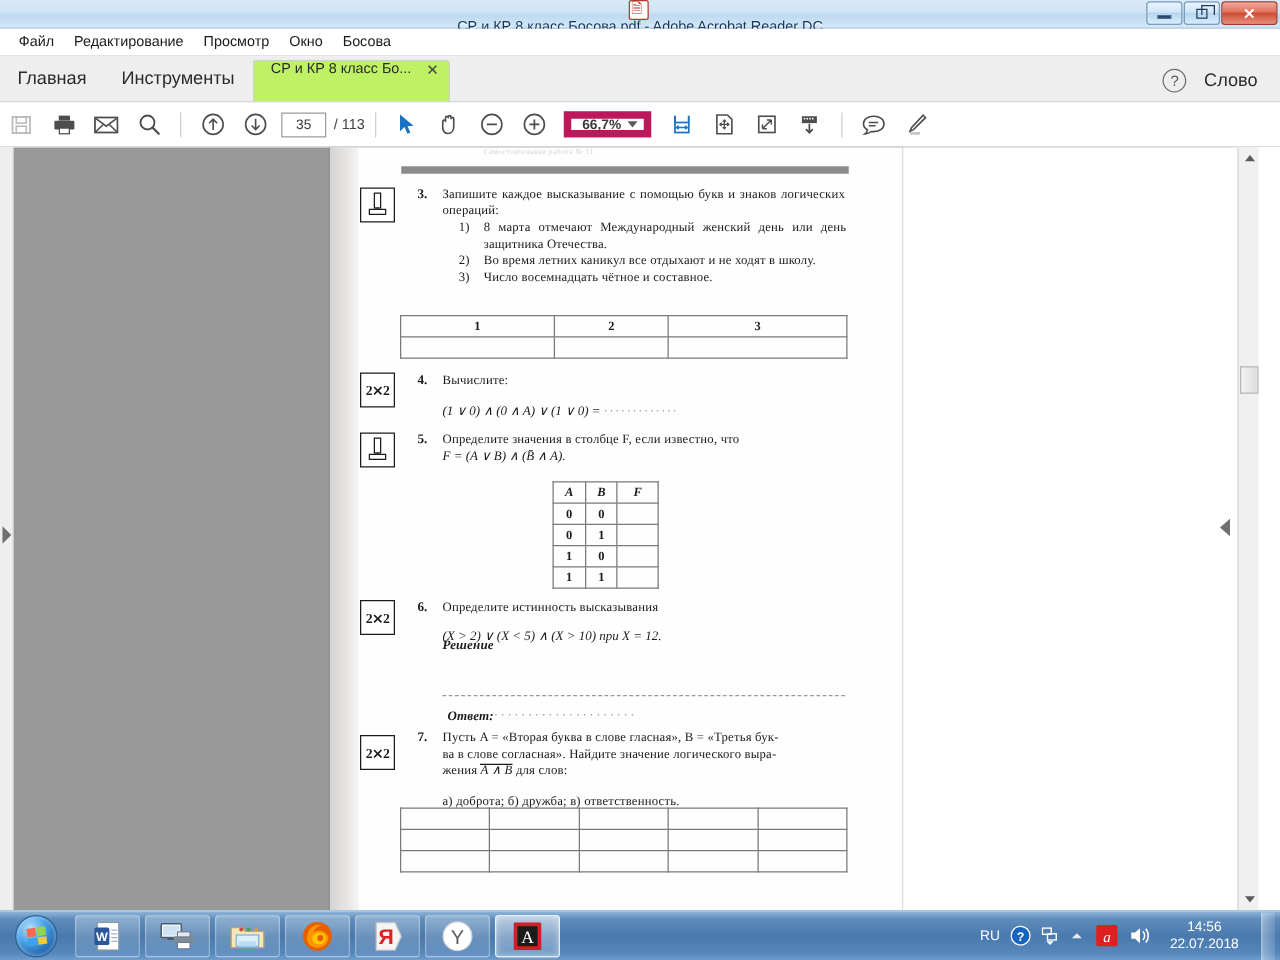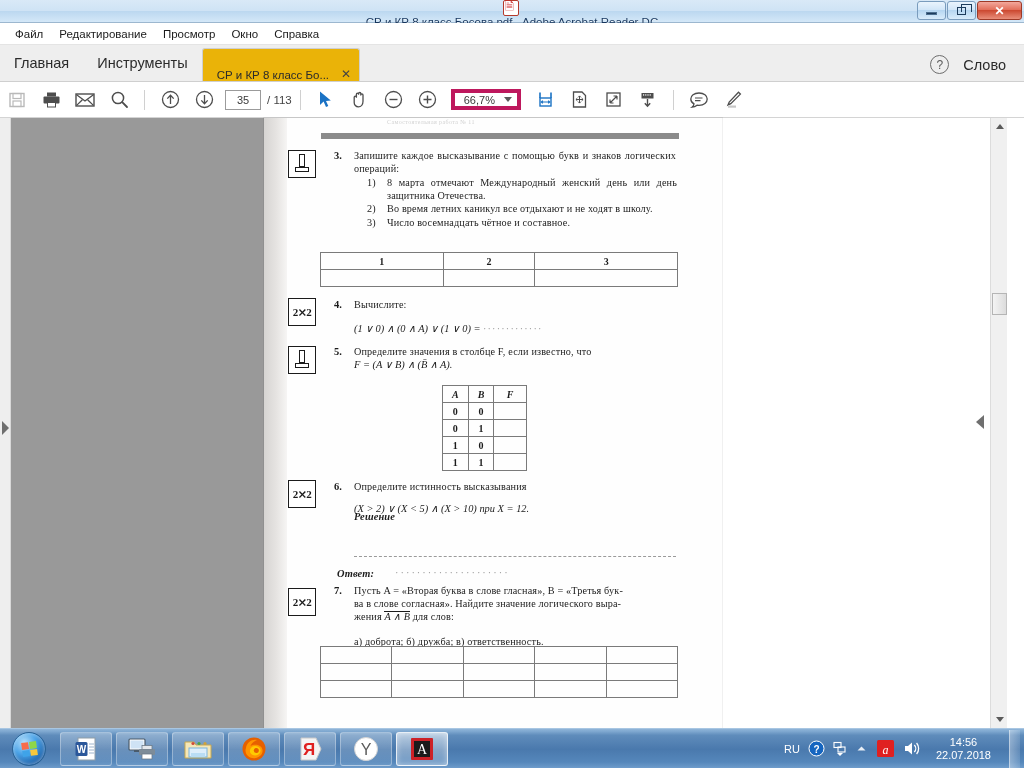--- a/index.html
+++ b/index.html
@@ -61,24 +61,24 @@
   #tabstrip {
     position: absolute; left: 0; top: 45px; width: 1024px; height: 37px;
     background: #eeeeee; border-bottom: 1px solid #cfcfcf;
     display: flex; align-items: flex-end;
   }
   #tabstrip .maintab {
     font-size: 14.5px; color: #2b2b2b; padding: 0 14px; height: 37px;
     display: flex; align-items: center; white-space: nowrap;
   }
   #tabstrip .doctab {
-    height: 33px; margin-bottom: 0; background: #eab308;
+    height: 33px; margin-bottom: 0; background: #bef264;
     border: 1px solid #cfcfcf; border-bottom: none;
     border-top-left-radius: 3px; border-top-right-radius: 3px;
-    display: flex; align-items: flex-end; padding: 0 8px 0 14px; gap: 12px;
+    display: flex; align-items: flex-start; padding: 0 8px 0 14px; gap: 12px;
     font-size: 11.5px; color: #2b2b2b; white-space: nowrap; margin-top: 16px;
   }
   #tabstrip .doctab .closex { font-size: 12px; color: #444; cursor: pointer; }
   #tabstrip .spacer { flex: 1; }
   #tabstrip .right { display: flex; align-items: center; gap: 14px; padding: 0 18px 7px 0; }
   .helpcircle {
     width: 19px; height: 19px; border: 1.6px solid #6d6d6d; border-radius: 50%;
     display: flex; align-items: center; justify-content: center;
     font-size: 12px; color: #5a5a5a;
   }
@@ -96,23 +96,23 @@
   }
   #toolbar .tbtn svg { display: block; }
   #toolbar .sep { width: 1px; height: 20px; background: #d0d0d0; margin: 0 8px; }
   #pagebox {
     width: 36px; height: 20px; border: 1px solid #9b9b9b; background: #fff;
     font-size: 11px; color: #3a3a3a; text-align: center; line-height: 18px;
     margin: 0 6px 0 4px;
   }
   #pagetotal { font-size: 11.5px; color: #444; }
   #zoombox {
-    width: 70px; height: 21px; border: 4px solid #be185d; background: #fff;
+    width: 70px; height: 21px; border: 6px solid #be185d; background: #fff;
     display: flex; align-items: center; justify-content: space-between;
-    padding: 0 5px 0 9px; margin-left: 6px; font-size: 11px; color: #3a3a3a;
+    padding: 0 5px 0 9px; margin-left: 6px; font-size: 11px; color: #3a3a3a; font-weight: bold;
   }
   #zoombox .caret {
     width: 0; height: 0; border-left: 4px solid transparent; border-right: 4px solid transparent;
     border-top: 5px solid #5a5a5a;
   }
 
   
   #workarea {
     position: absolute; left: 0; top: 118px; width: 1024px; height: 610px;
     background: #ffffff;
@@ -302,21 +302,21 @@
       </div>
     <div class="wb close">✕</div>
   </div>
 </div>
 
 <div id="menubar">
   <div class="mi">Файл</div>
   <div class="mi">Редактирование</div>
   <div class="mi">Просмотр</div>
   <div class="mi">Окно</div>
-  <div class="mi">Справка</div>
+  <div class="mi">Босова</div>
 </div>
 
 <div id="tabstrip">
   <div class="maintab">Главная</div>
   <div class="maintab">Инструменты</div>
   <div class="doctab">
     <span>СР и КР 8 класс Бо...</span>
     <span class="closex">✕</span>
   </div>
   <div class="spacer"></div>
@@ -554,21 +554,21 @@
 
       <div class="qblock" style="top:362px;">
         <div class="qicon" style="left:1px; top:0px;">
           <span class="two-by-two">2⨯2</span>
         </div>
         <div class="qnum" style="left:47px; top:1px;">6.</div>
         <div class="qtext" style="left:67px; top:0px; width:322px;">Определите истинность высказывания</div>
         <div class="mathline" style="position:absolute; left:67px; top:22px;">(X &gt; 2) ∨ (X &lt; 5) ∧ (X &gt; 10) при X = 12.</div>
         <div class="qtext ital" style="left:67px; top:30px; font-weight:bold; font-size:10.4px;">Решение</div>
         <div class="ruleline" style="left:67px; top:76px; width:322px;"></div>
-        <div class="qtext ital" style="left:50px; top:87px; font-weight:bold; font-size:10.4px;">Ответ:</div>
+        <div class="qtext ital" style="left:71px; top:87px; font-weight:bold; font-size:10.4px;">Ответ:</div>
         <div class="dots" style="position:absolute; left:108px; top:87px; font-size:10.4px;">·····················</div>
       </div>
 
       <div class="qblock" style="top:466px;">
         <div class="qicon" style="left:1px; top:4px;">
           <span class="two-by-two">2⨯2</span>
         </div>
         <div class="qnum" style="left:47px; top:1px;">7.</div>
         <div class="qtext" style="left:67px; top:0px; width:322px;">Пусть A = «Вторая буква в слове гласная», B = «Третья бук-</div>
         <div class="qtext" style="left:67px; top:13px; width:322px;">ва в слове согласная». Найдите значение логического выра-</div>

